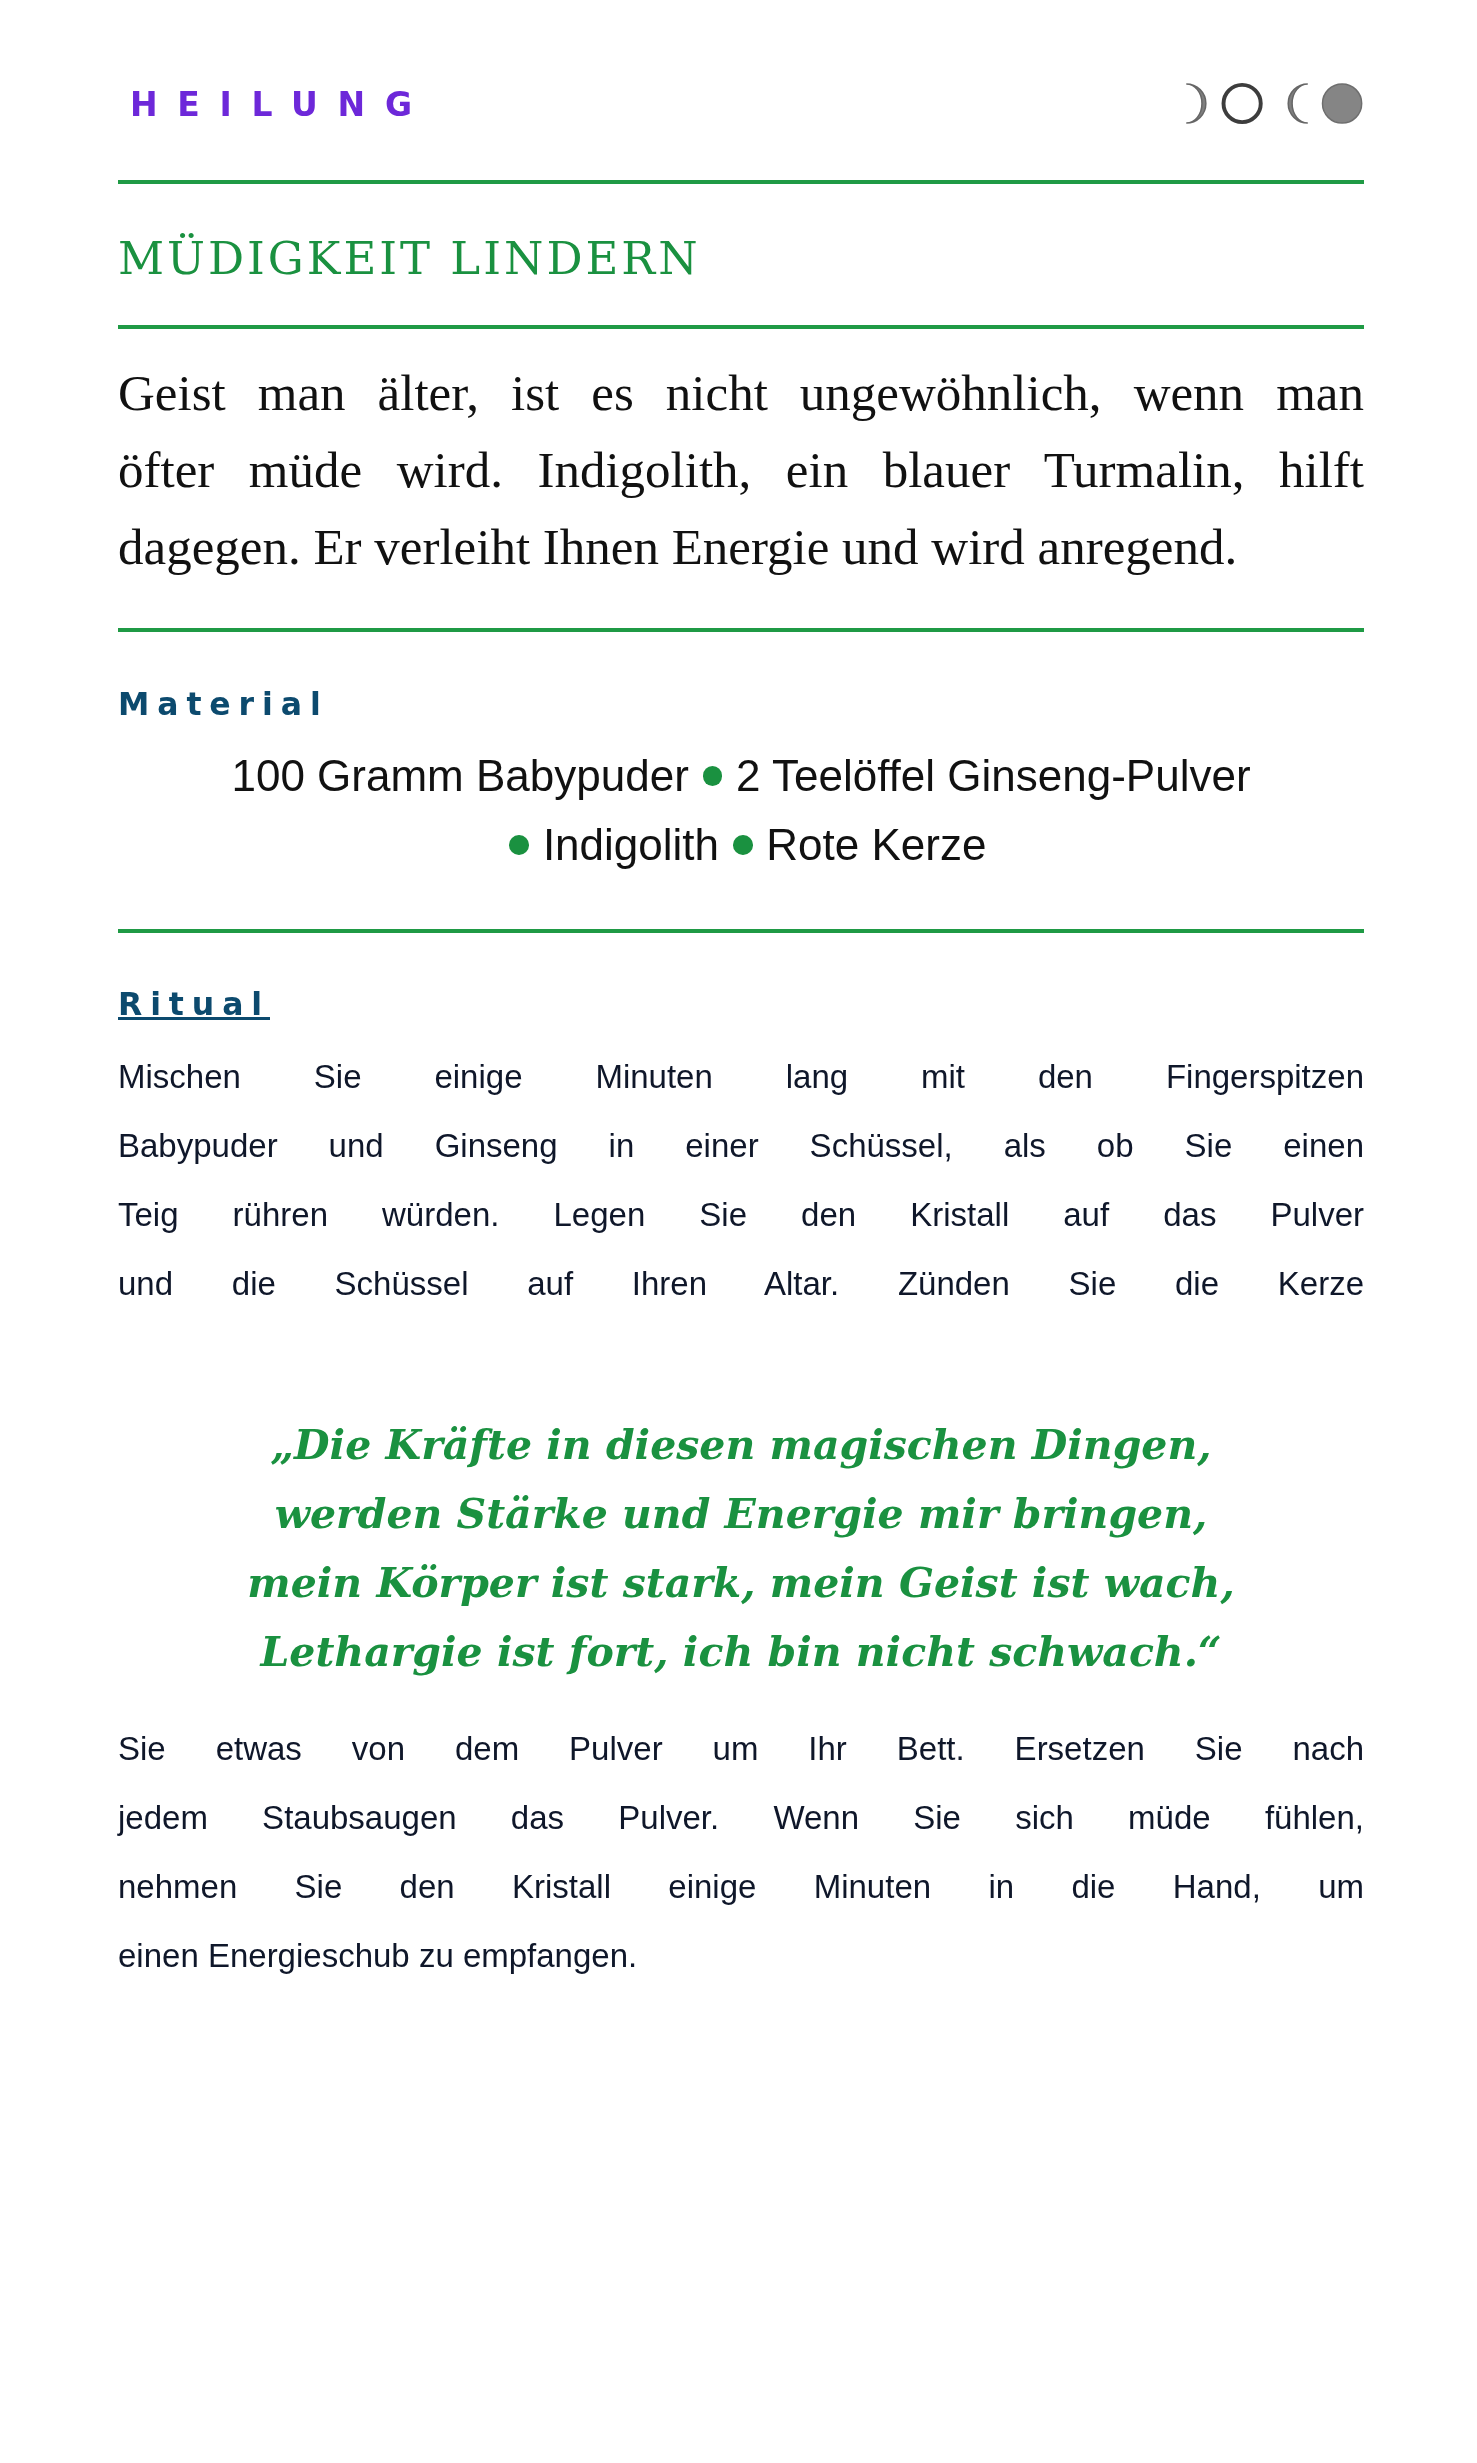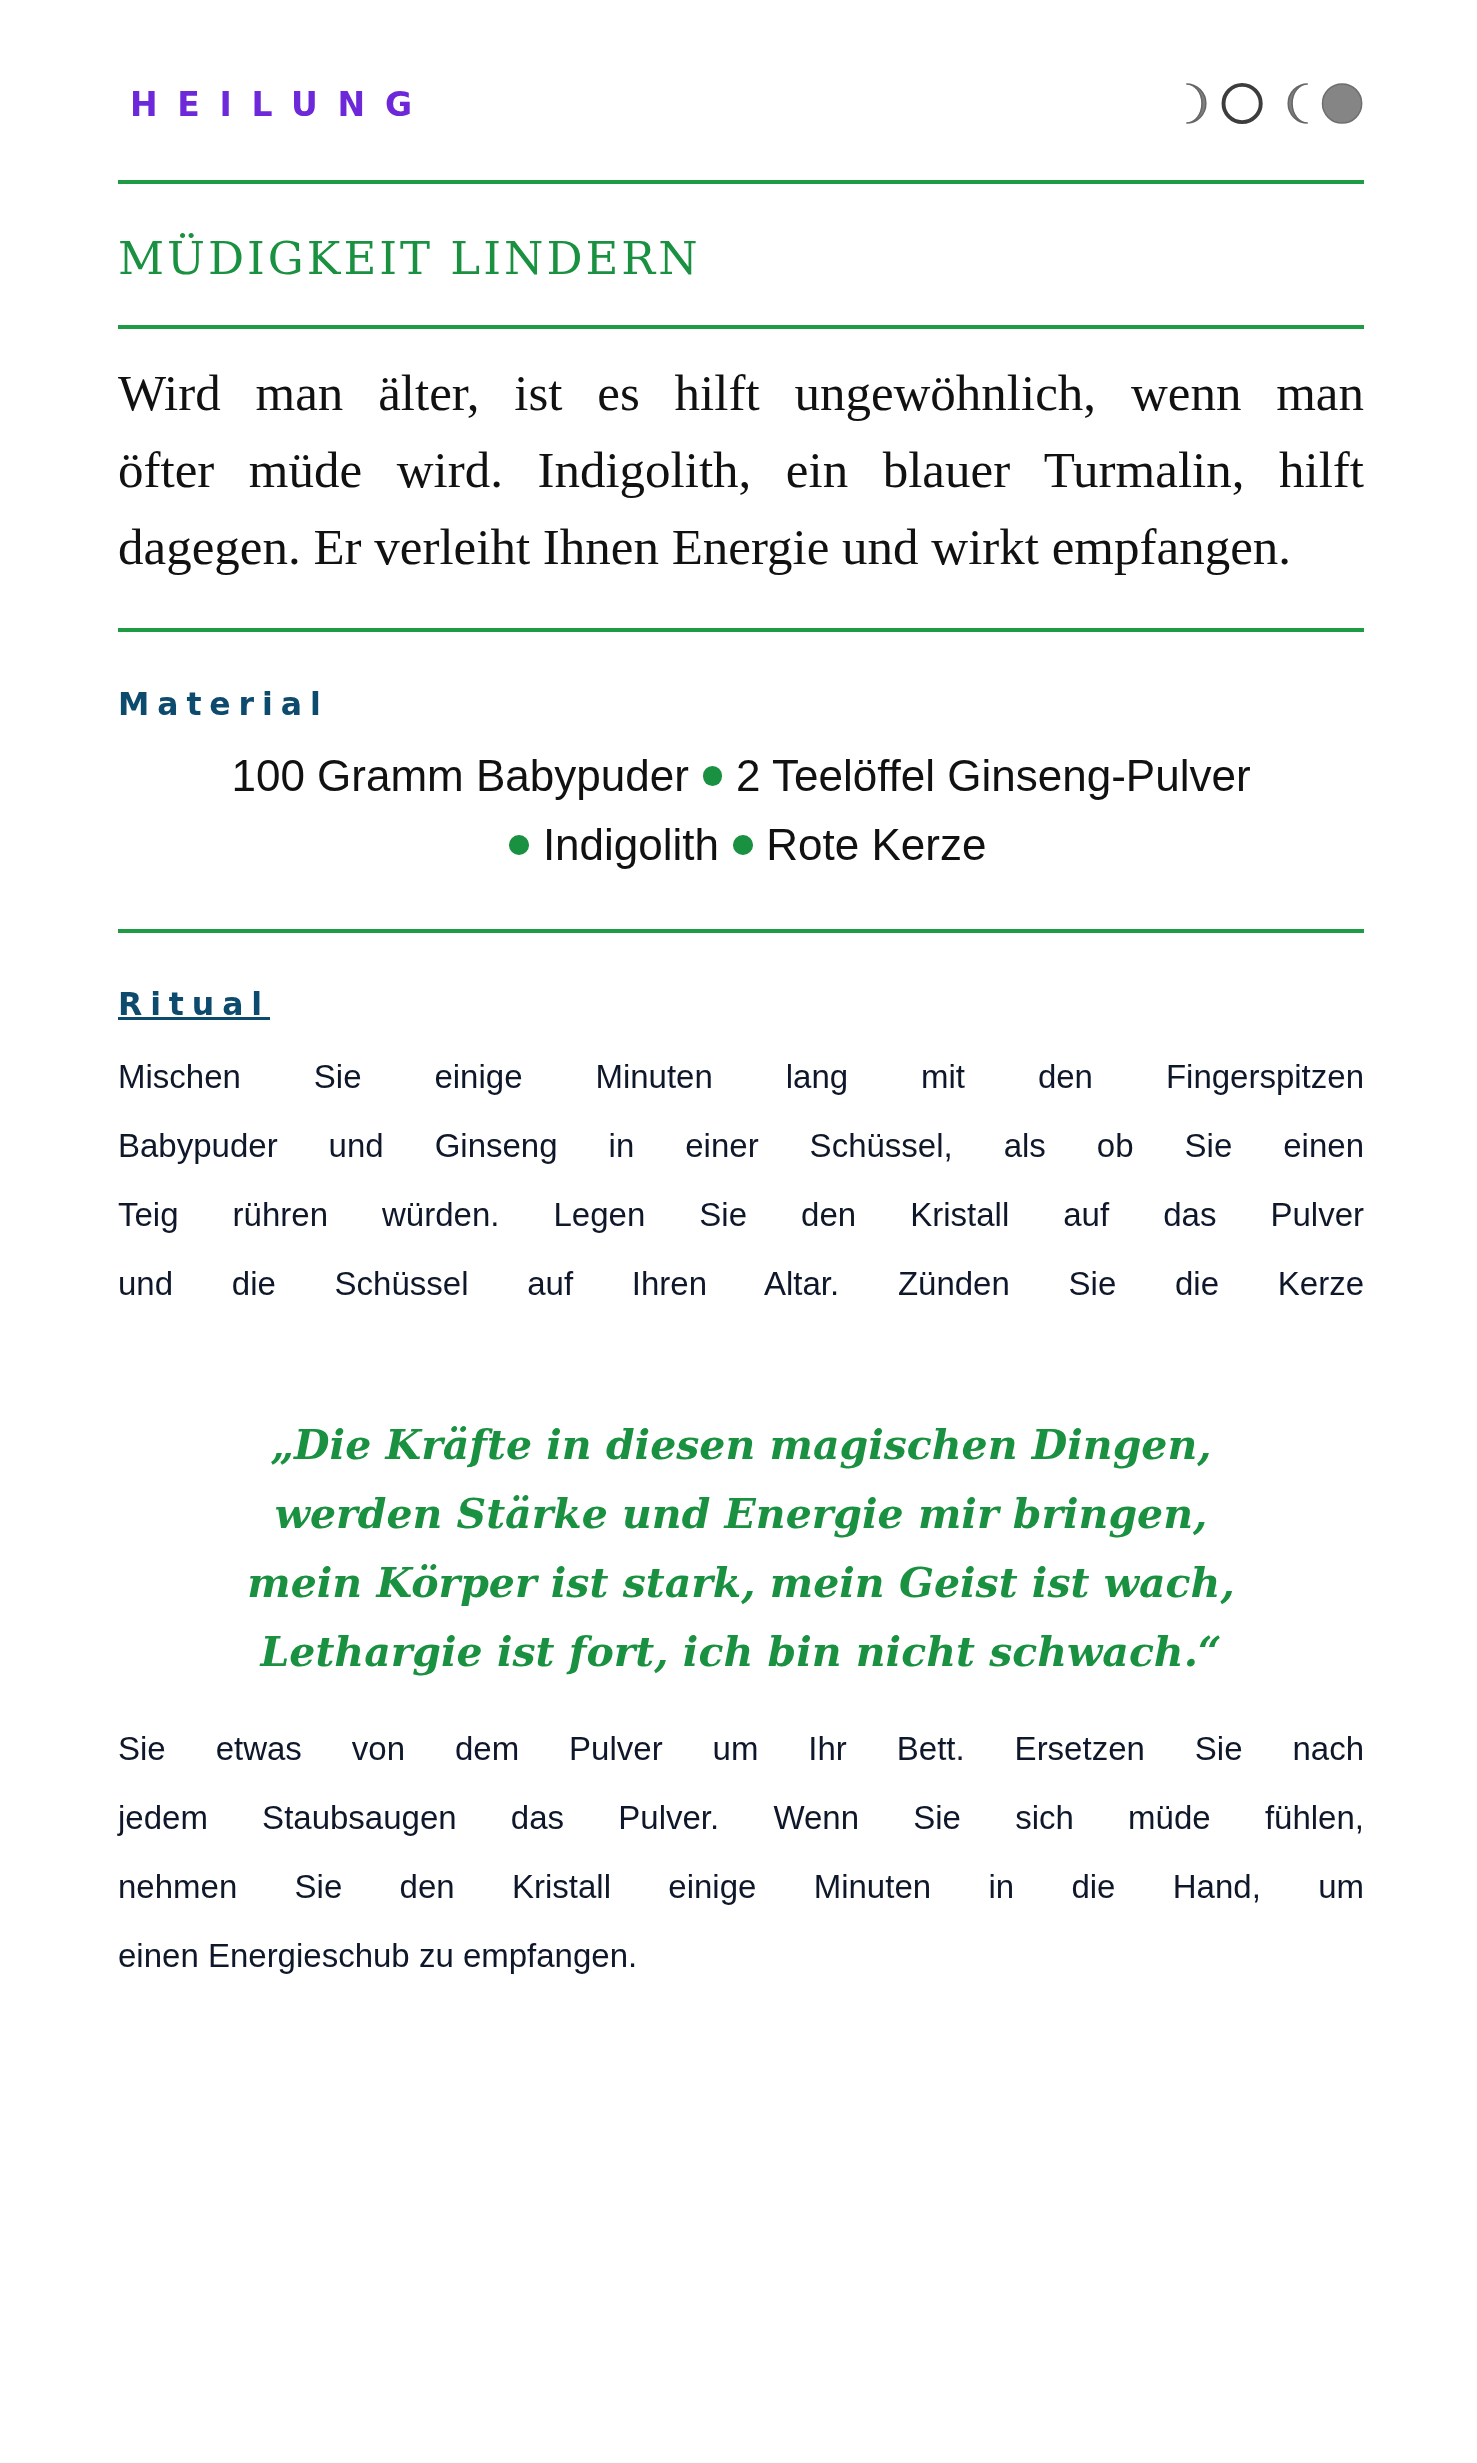--- a/index.html
+++ b/index.html
@@ -164,23 +164,23 @@
     </svg>
   </div>
 
   <div class="rule" style="top:180px;"></div>
 
   <div class="title" style="top:229px;">MÜDIGKEIT LINDERN</div>
 
   <div class="rule" style="top:325px;"></div>
 
   <div class="intro" style="top:355px;">
-    <span class="ln" style="display:block;text-align-last:justify;white-space:nowrap;">Wird man älter, ist es hilft ungewöhnlich, wenn man</span>
+    <span class="ln" style="display:block;text-align-last:justify;white-space:nowrap;">Geist man älter, ist es nicht ungewöhnlich, wenn man</span>
     <span class="ln" style="display:block;text-align-last:justify;white-space:nowrap;">öfter müde wird. Indigolith, ein blauer Turmalin, hilft</span>
-    <span class="ln" style="display:block;white-space:nowrap;">dagegen. Er verleiht Ihnen Energie und wirkt empfangen.</span>
+    <span class="ln" style="display:block;white-space:nowrap;">dagegen. Er verleiht Ihnen Energie und wird anregend.</span>
   </div>
 
   <div class="rule" style="top:628px;"></div>
 
   <div class="section-label" style="top:685px;">Material</div>
   <div class="materials" style="top:741px;">
     <div>
       <span>100 Gramm Babypuder</span><span class="bullet"></span><span>2 Teelöffel Ginseng-Pulver</span>
     </div>
     <div>

